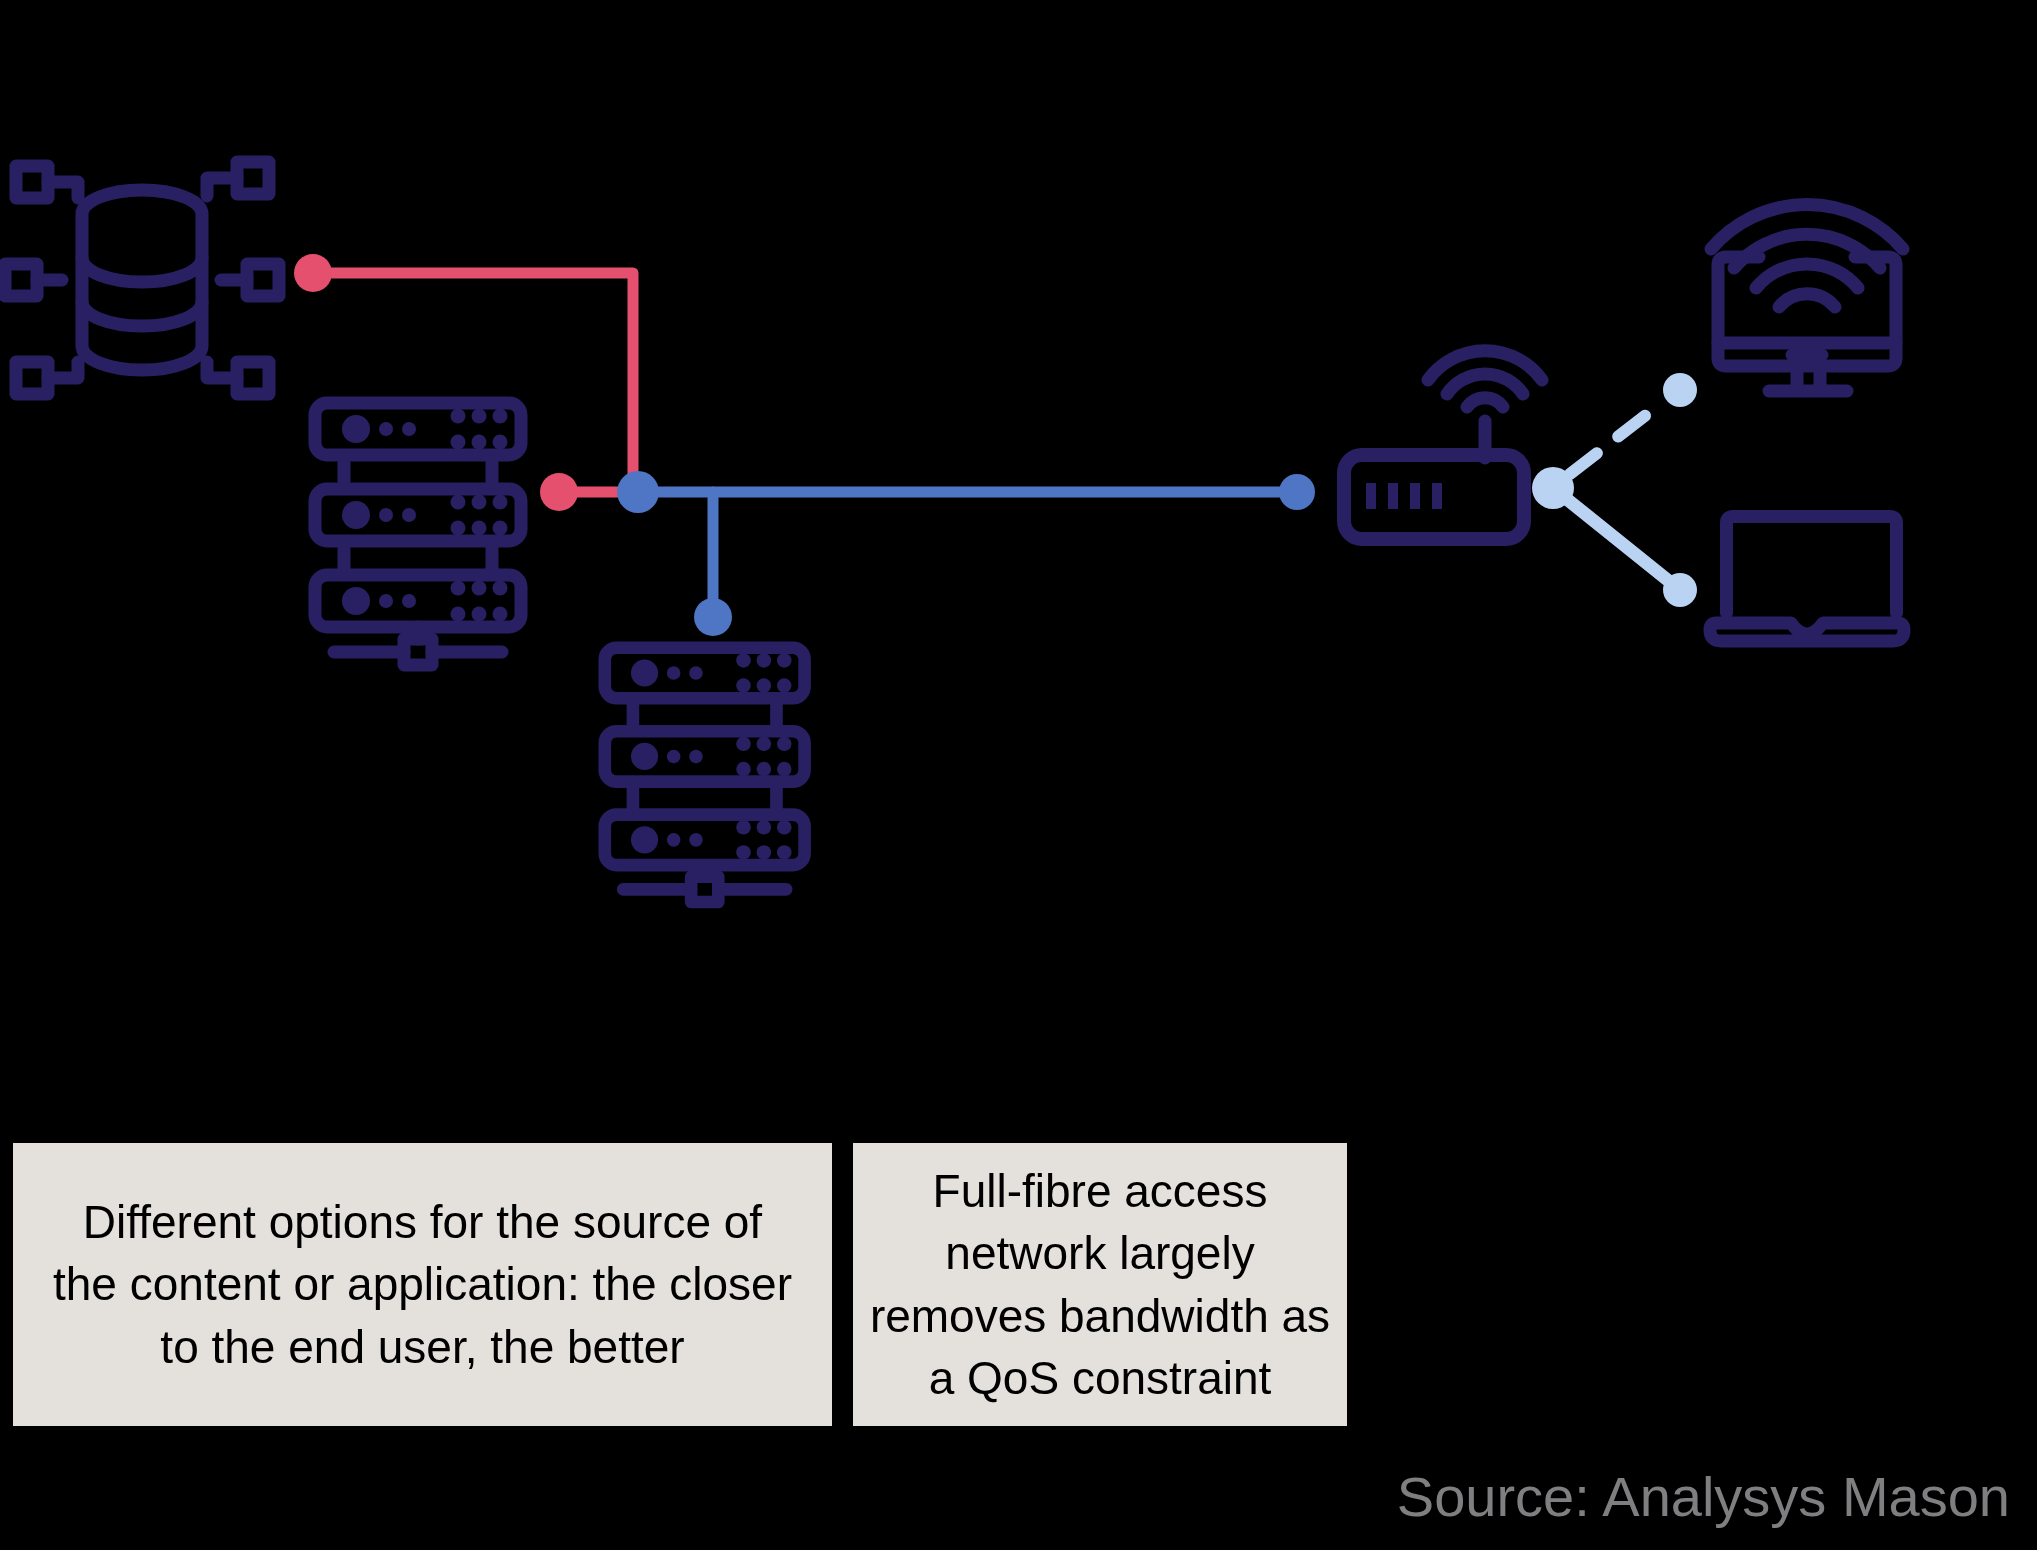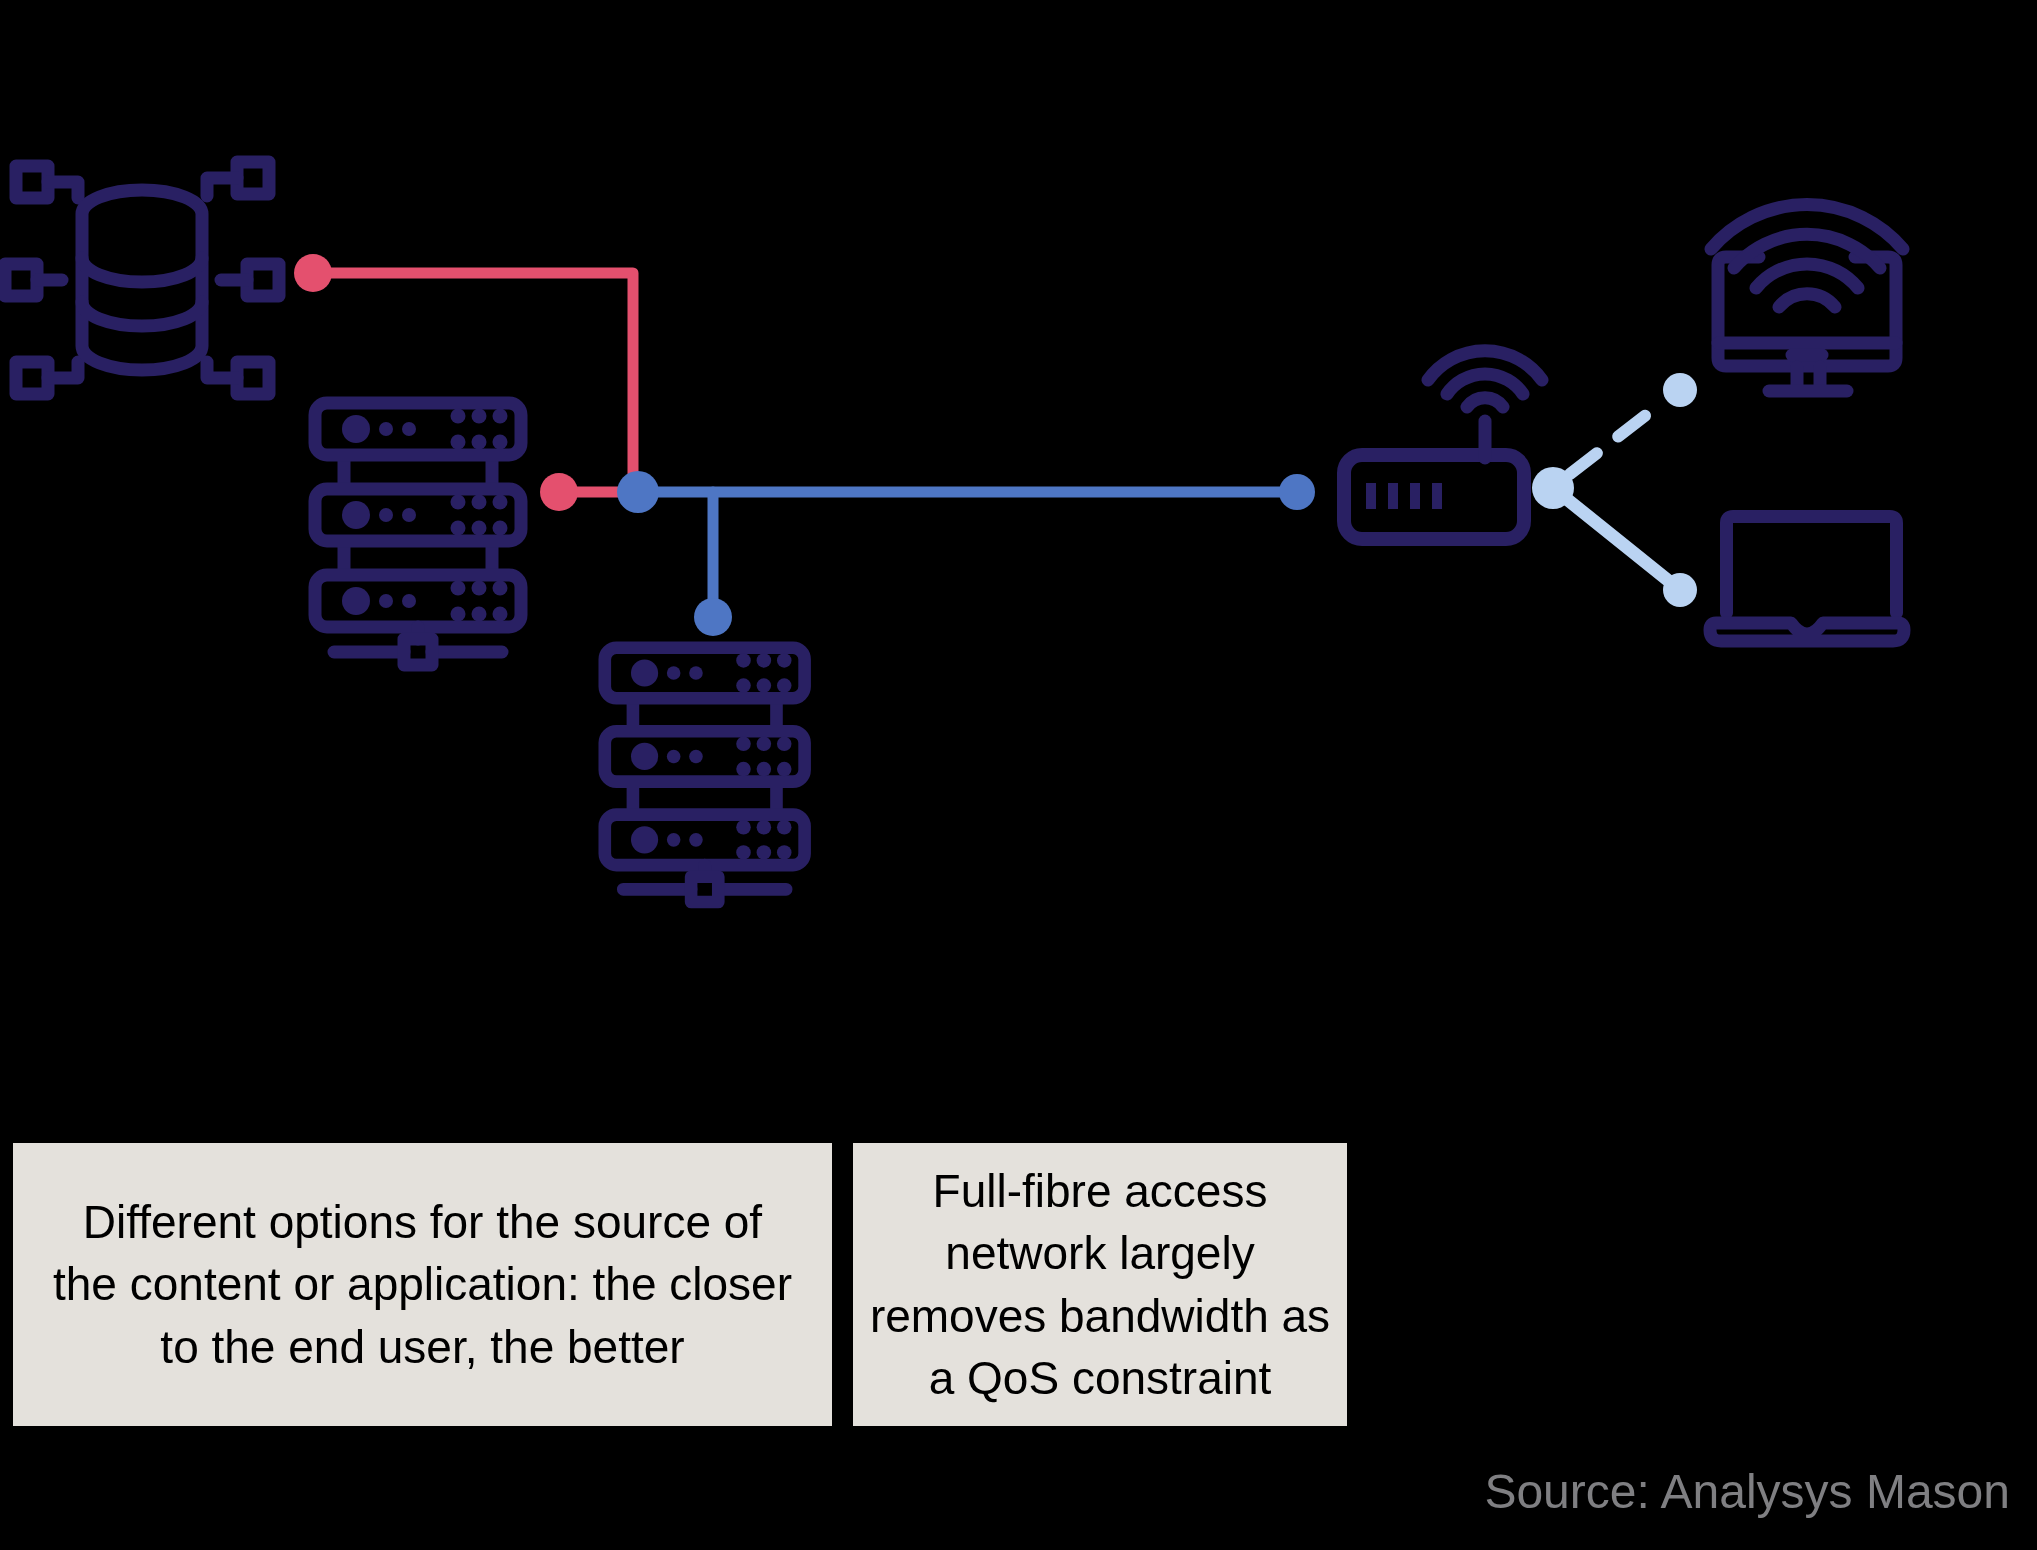--- a/index.html
+++ b/index.html
@@ -27,21 +27,21 @@
   .callout{
     position:absolute; background:var(--box-bg); color:var(--box-text);
     display:flex; align-items:center; justify-content:center; text-align:center;
     font-size:46px; line-height:1.35; box-sizing:border-box;
   }
   .callout-1{left:13px;  top:1143px; width:819px; height:283px; padding:0 38px;}
   .callout-2{left:853px; top:1143px; width:494px; height:283px; padding:0 10px;justify-content:center;}
   .callout-3{left:1376px;top:1143px; width:648px; height:283px; padding:0 14px;}
   .source-note{
     position:absolute; right:27px; top:1464px;
-    color:var(--source-color); font-size:48px; white-space:nowrap;
+    color:var(--source-color); font-size:56px; white-space:nowrap;
   }
 </style>
 </head>
 <body>
 
 <div class="canvas">
 
   <svg class="diagram-svg" width="2037" height="1130" viewBox="0 0 2037 1130">
 
     <defs>

